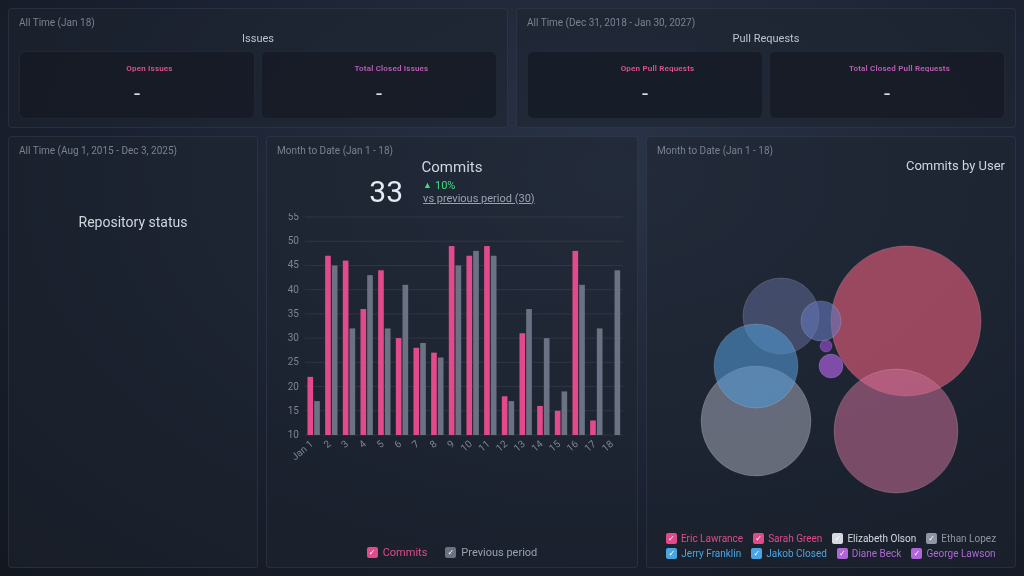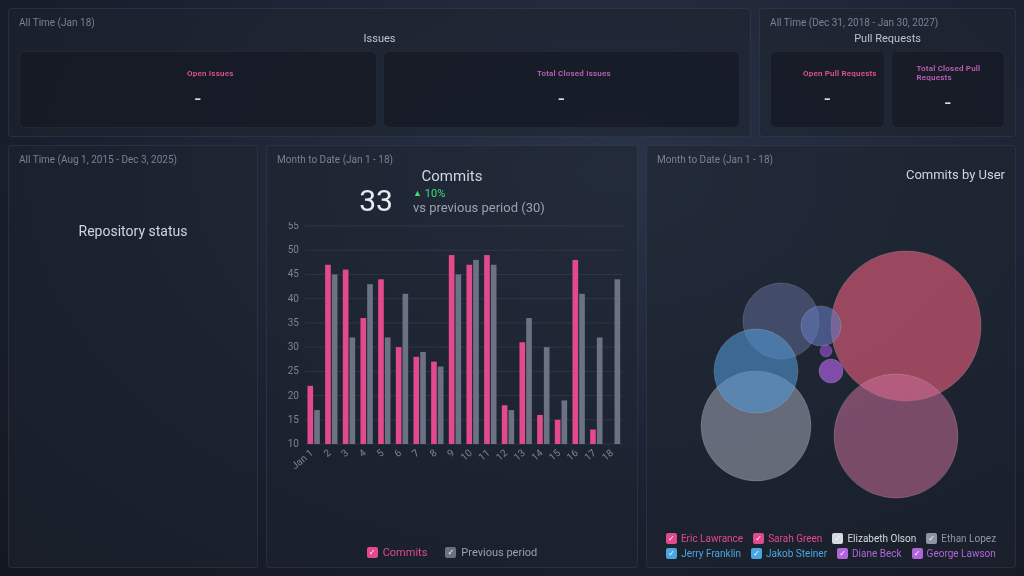--- a/index.html
+++ b/index.html
@@ -6,21 +6,21 @@
   html, body { width: 1024px; height: 576px; overflow: hidden; }
   body {
     font-family: -apple-system, BlinkMacSystemFont, "Segoe UI", Roboto, sans-serif;
     background: radial-gradient(ellipse at 60% 30%, #2a3448 0%, #1a2030 60%, #13171f 100%);
     color: #aab2bf;
     font-size: 12px;
     padding: 8px;
   }
   .grid {
     display: grid;
-    grid-template-columns: 1fr;
+    grid-template-columns: 1fr 1fr;
     grid-template-rows: auto 1fr;
     gap: 8px;
     height: 100%;
   }
   .panel {
     background: rgba(30,36,48,0.55);
     border: 1px solid rgba(80,90,110,0.25);
     border-radius: 4px;
     padding: 8px 10px;
     display:flex; flex-direction:column;
@@ -49,21 +49,21 @@
   .tbl th.r, .tbl td.v { text-align:right; }
   .tbl td.k { font-size:12px; color:#c5cad6; }
   .tbl td.v { font-size:20px; color:#e4e8f0; font-weight:400; }
   .commits-panel { position:relative; }
   .commits-title { text-align:center; font-size:15px; color:#d0d5de; margin-top:2px; }
   .big-num-row { display:flex; align-items:center; justify-content:center; gap:20px; margin-top:-2px;}
   .big-num { font-size:30px; color:#e6eaf2; font-weight:400; }
   .delta-col { display:flex; flex-direction:column; font-size:11px; }
   .delta-up { color:#3fdc7d; display:flex; align-items:center; gap:3px; }
   .delta-up::before { content:"▲"; font-size:9px; }
-  .delta-sub { color:#9aa1b0; font-size:13px; }
+  .delta-sub { color:#9aa1b0; font-size:11px;text-decoration:underline; }
   .chart-area { position:relative; flex:1; margin-top:4px; }
   svg { display:block; }
   .legend-row { display:flex; gap:18px; justify-content:center; margin-top:30px; font-size:11px; }
   .leg-item { display:flex; align-items:center; gap:5px; }
   .leg-box { width:11px; height:11px; border-radius:2px; display:inline-flex; align-items:center; justify-content:center; font-size:8px; color:#fff;}
   .leg-box.on::after{content:"✓";}
   .bubble-panel .users-title { text-align:right; font-size:13px; color:#d0d5de; margin-top:2px; }
   .bubble-wrap { flex:1; display:flex; align-items:center; justify-content:center; }
   .user-legend { display:flex; flex-wrap:wrap; gap:4px 10px; justify-content:center; font-size:10px; margin-top:4px; }
   .user-legend .leg-item { gap:4px; }
@@ -244,21 +244,21 @@
           <div class="leg-item">
             <span class="leg-box on" style="background:#8e96a6"></span>
             <span style="color:#8e96a6">Ethan Lopez</span>
           </div>
           <div class="leg-item">
             <span class="leg-box on" style="background:#4aa6e2"></span>
             <span style="color:#4aa6e2">Jerry Franklin</span>
           </div>
           <div class="leg-item">
             <span class="leg-box on" style="background:#4aa6e2"></span>
-            <span style="color:#4aa6e2">Jakob Steiner</span>
+            <span style="color:#4aa6e2">Jakob Closed</span>
           </div>
           <div class="leg-item">
             <span class="leg-box on" style="background:#b066d8"></span>
             <span style="color:#b066d8">Diane Beck</span>
           </div>
           <div class="leg-item">
             <span class="leg-box on" style="background:#b066d8"></span>
             <span style="color:#b066d8">George Lawson</span>
           </div>
         </div>

